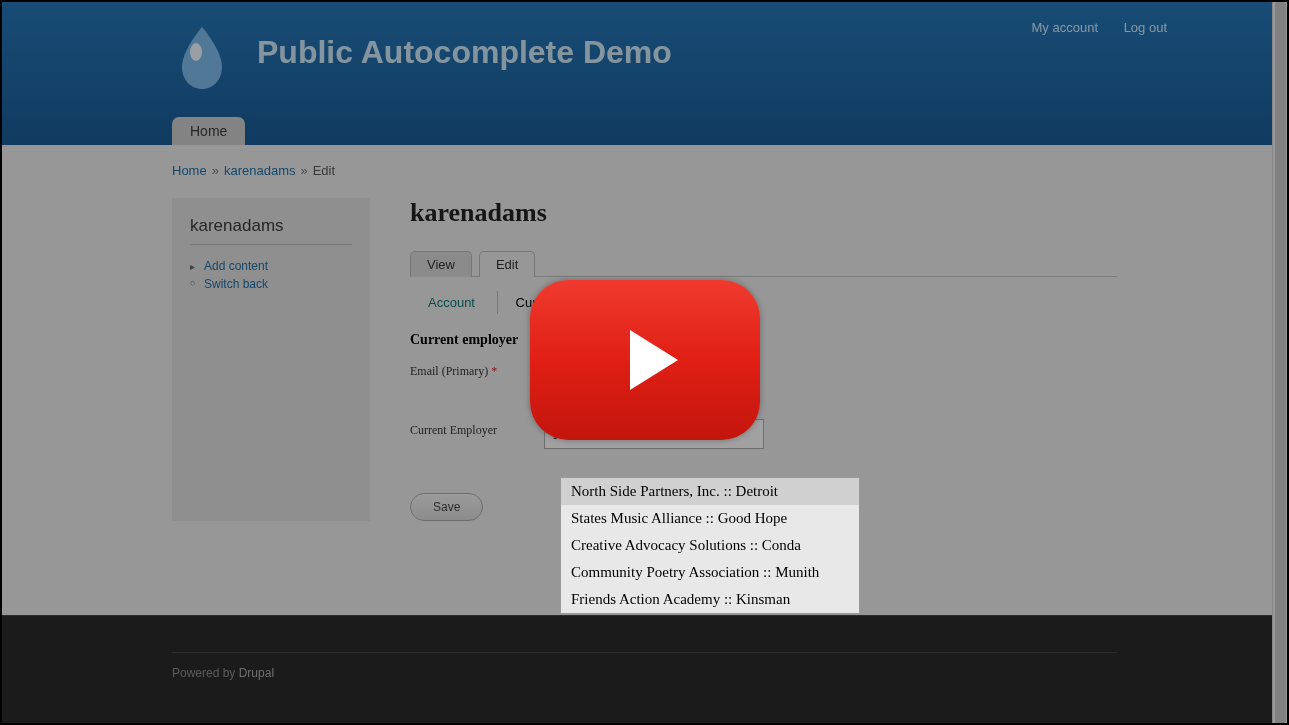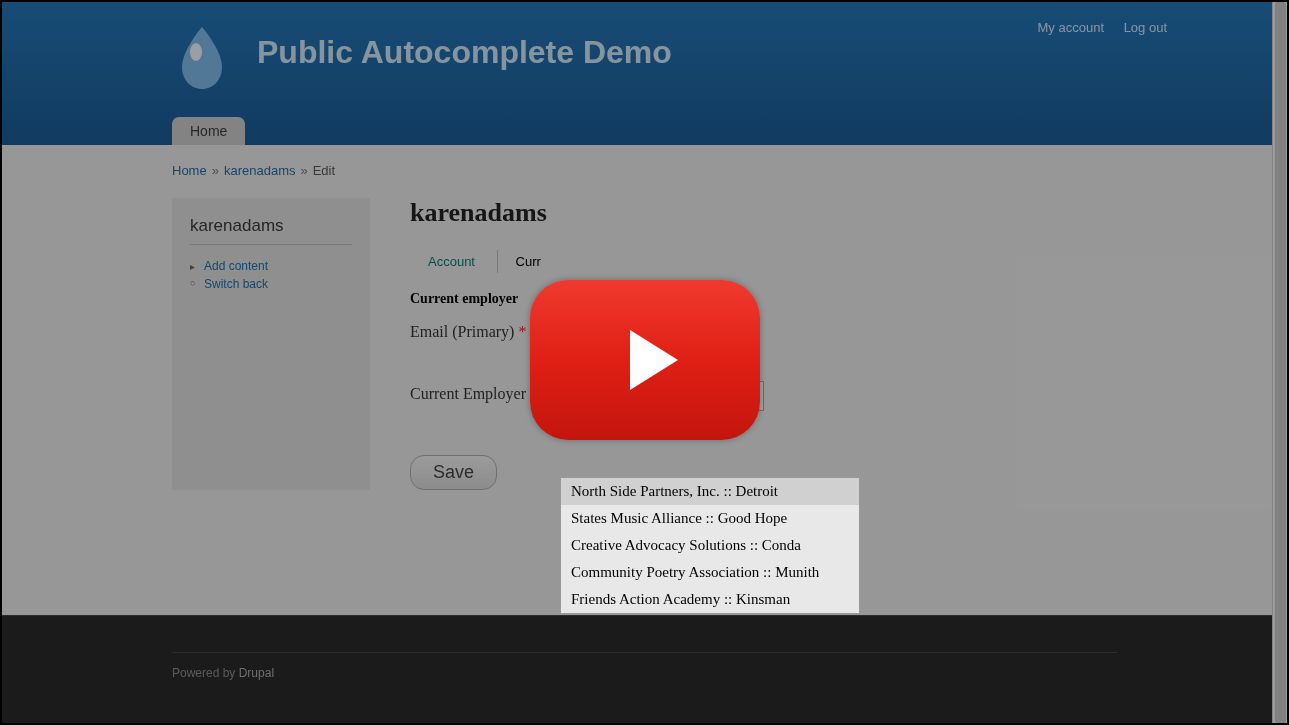--- a/index.html
+++ b/index.html
@@ -3,21 +3,21 @@
 <meta charset="utf-8">
 <style>
   * { box-sizing: border-box; margin: 0; padding: 0; }
   html, body { width: 1289px; height: 725px; font-family: Georgia, 'Times New Roman', serif; background: #000; overflow: hidden; }
   .overlay { position: absolute; inset: 0; background: rgba(0,0,0,0.35); pointer-events: none; z-index: 50; }
   .frame { position: absolute; top: 2px; left: 2px; width: 1285px; height: 721px; background: #f5f5f5; overflow: hidden; }
   .scrollbar { position: absolute; right: 0; top: 0; width: 15px; height: 100%; background: #ededed; border-left: 1px solid #ccc; }
   .scrollbar-thumb { position: absolute; top: 0; left: 2px; width: 11px; height: 100%; background: #c7c7c7; border-radius: 2px; }
   .header { height: 143px; background: linear-gradient(to bottom, #2575b5 0%, #1b5b94 100%); position: relative; }
   .user-links { position: absolute; top: 18px; right: 120px; font-family: Arial, sans-serif; font-size: 13px; color: #cde5f5; }
-  .user-links a { color: #cde5f5; margin-left: 16px; text-decoration: none; cursor: pointer; }
+  .user-links a { color: #cde5f5; margin-left: 22px; text-decoration: none; cursor: pointer; }
   .logo { position: absolute; top: 20px; left: 170px; width: 60px; height: 70px; }
   .site-title { position: absolute; top: 32px; left: 255px; font-family: Arial, sans-serif; font-size: 32px; font-weight: 700; color: #cde5f5; }
   .nav-tabs { position: absolute; bottom: 0; left: 170px; }
   .nav-tab { display: inline-block; background: #cacaca; color: #3b3b3b; font-family: Arial, sans-serif; font-size: 14px; padding: 6px 18px; border-top-left-radius: 7px; border-top-right-radius: 7px; cursor: pointer; }
   .content-wrap { background: #e9e9e9; padding: 18px 170px 60px 170px; min-height: 470px; position: relative; }
   .breadcrumb { font-family: Arial, sans-serif; font-size: 13px; color: #555; margin-bottom: 20px; }
   .breadcrumb a { color: #1e6ea7; text-decoration: none; cursor: pointer; }
   .breadcrumb span.sep { margin: 0 5px; color: #777; }
   .layout { display: flex; gap: 40px; }
   .sidebar { width: 198px; background: #dcdcdc; padding: 18px; font-family: Arial, sans-serif; }
@@ -31,25 +31,25 @@
   .page-title { font-size: 26px; color: #222; margin-bottom: 22px; font-family: Georgia, serif; }
   .tabs-primary { border-bottom: 1px solid #bdbdbd; margin-bottom: 14px; }
   .tabs-primary .tab { display: inline-block; font-family: Arial, sans-serif; font-size: 13px; padding: 5px 16px; border: 1px solid #b5b5b5; border-bottom: none; border-radius: 5px 5px 0 0; background: #d6d6d6; margin-right: 3px; cursor: pointer; color: #333; position: relative; top: 1px; }
   .tabs-primary .tab.active { background: #e9e9e9; }
   .tabs-secondary { font-family: Arial, sans-serif; font-size: 13px; margin-bottom: 18px; }
   .tabs-secondary .stab { display: inline-block; padding: 4px 18px; cursor: pointer; }
   .tabs-secondary .stab.link { color: #0f766e; }
   .tabs-secondary .sep { border-left: 1px solid #bbb; }
   .section-heading { font-family: Georgia, serif; font-weight: bold; font-size: 14px; margin-bottom: 12px; }
   .field-row { margin-bottom: 22px; }
-  .field-label { font-family: Georgia, serif; font-size: 16px; color: #333; display: inline-block; width: 130px; vertical-align: top; padding-top: 4px; }
+  .field-label { font-family: Georgia, serif; font-size: 12px; color: #333; display: inline-block; width: 130px; vertical-align: top; padding-top: 4px; }
   .req { color: #d22; }
   .field-input { display: inline-block; }
   .field-input input[type=text] { width: 220px; height: 30px; border: 1px solid #aaa; padding: 4px 8px; font-size: 15px; font-family: Georgia, serif; background: #f8f8f8; }
-  .save-btn { font-family: Arial, sans-serif; font-size: 18px; padding: 6px 22px; border: 1px solid #aaa; border-radius: 14px; background: linear-gradient(#eee,#d8d8d8); cursor: pointer; color: #444; }
+  .save-btn { font-family: Arial, sans-serif; font-size: 12px; padding: 6px 22px; border: 1px solid #aaa; border-radius: 14px; background: linear-gradient(#eee,#d8d8d8); cursor: pointer; color: #444; }
   .footer { background: #2a2a2a; height: 115px; padding: 50px 170px 0 170px; font-family: Arial, sans-serif; font-size: 12px; color: #8d8d8d; border-top: 1px solid #444; position: relative; }
   .footer::before { content: ''; position: absolute; top: 36px; left: 170px; right: 170px; border-top: 1px solid #444; }
   .footer a { color: #aaa; text-decoration: none; }
   .autocomplete { position: absolute; background: #e8e8e8; border: 1px solid #999; font-size: 15px; font-family: Georgia, serif; z-index: 60; width: 300px; }
   .autocomplete .opt { padding: 5px 10px; cursor: pointer; }
   .autocomplete .opt.sel { background: #d0d0d0; }
   .play-btn { position: absolute; top: 280px; left: 530px; width: 230px; height: 160px; z-index: 100; pointer-events: auto; cursor: pointer; }
   .play-shape { width: 100%; height: 100%; background: #e62117; border-radius: 38px; position: relative; box-shadow: 0 0 6px rgba(0,0,0,0.3); background: linear-gradient(to bottom, #f03a2f 0%, #e01f15 50%, #c3150d 100%); }
   .play-tri { position: absolute; top: 50%; left: 54%; transform: translate(-50%,-50%); width: 0; height: 0; border-left: 48px solid #fff; border-top: 30px solid transparent; border-bottom: 30px solid transparent; }
 </style>
@@ -84,20 +84,24 @@
         <h2>karenadams</h2>
         <ul>
           <li class="arrow"><a>Add content</a></li>
           <li class="circ"><a>Switch back</a></li>
         </ul>
       </div>
 
       <div class="main">
         <h1 class="page-title">karenadams</h1>
 
+        <div class="tabs-primary">
+          <span class="tab">View</span>
+          <span class="tab active">Edit</span>
+        </div>
 
         <div class="tabs-secondary">
           <span class="stab link">Account</span>
           <span class="stab sep">Curr</span>
         </div>
 
         <div class="section-heading">Current employer</div>
 
         <div class="field-row">
           <span class="field-label"><span>Email (Primary)</span> <span class="req">*</span></span>

